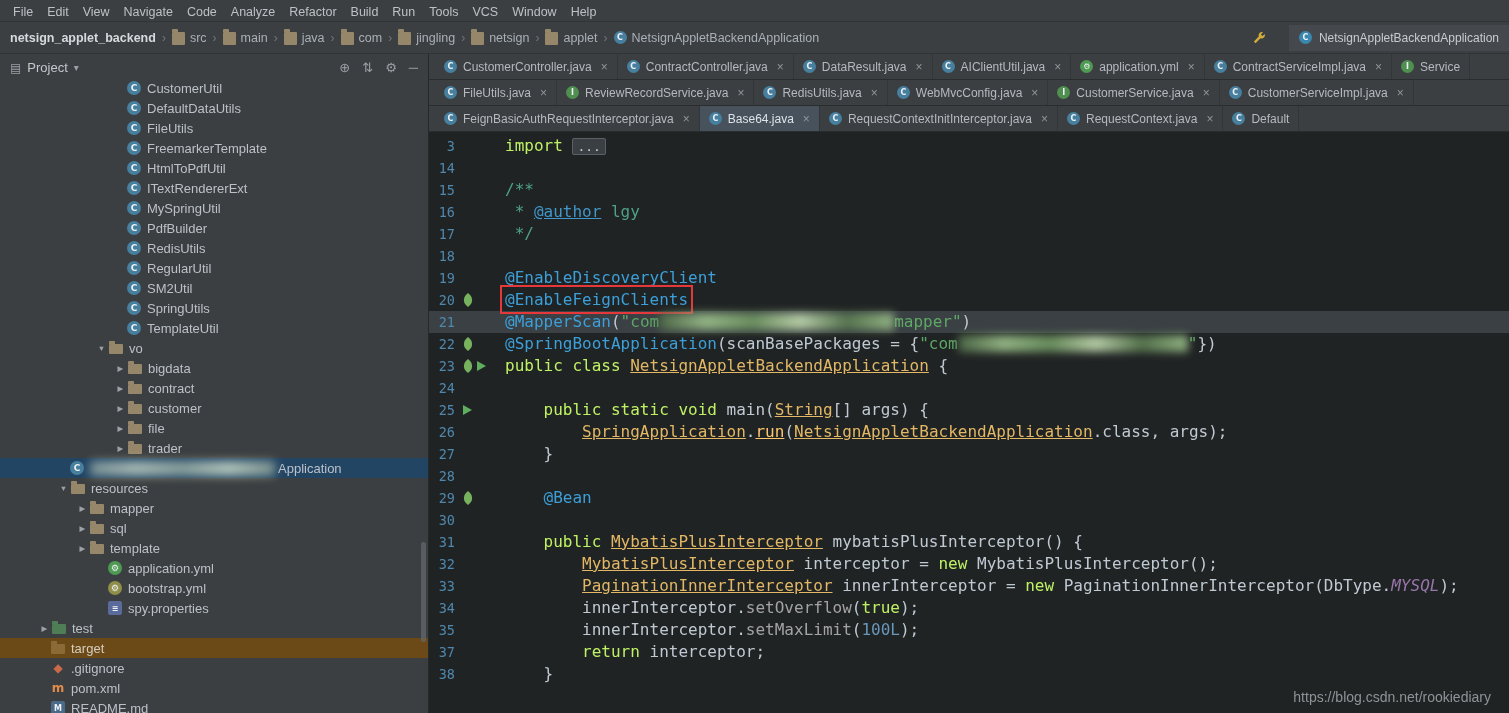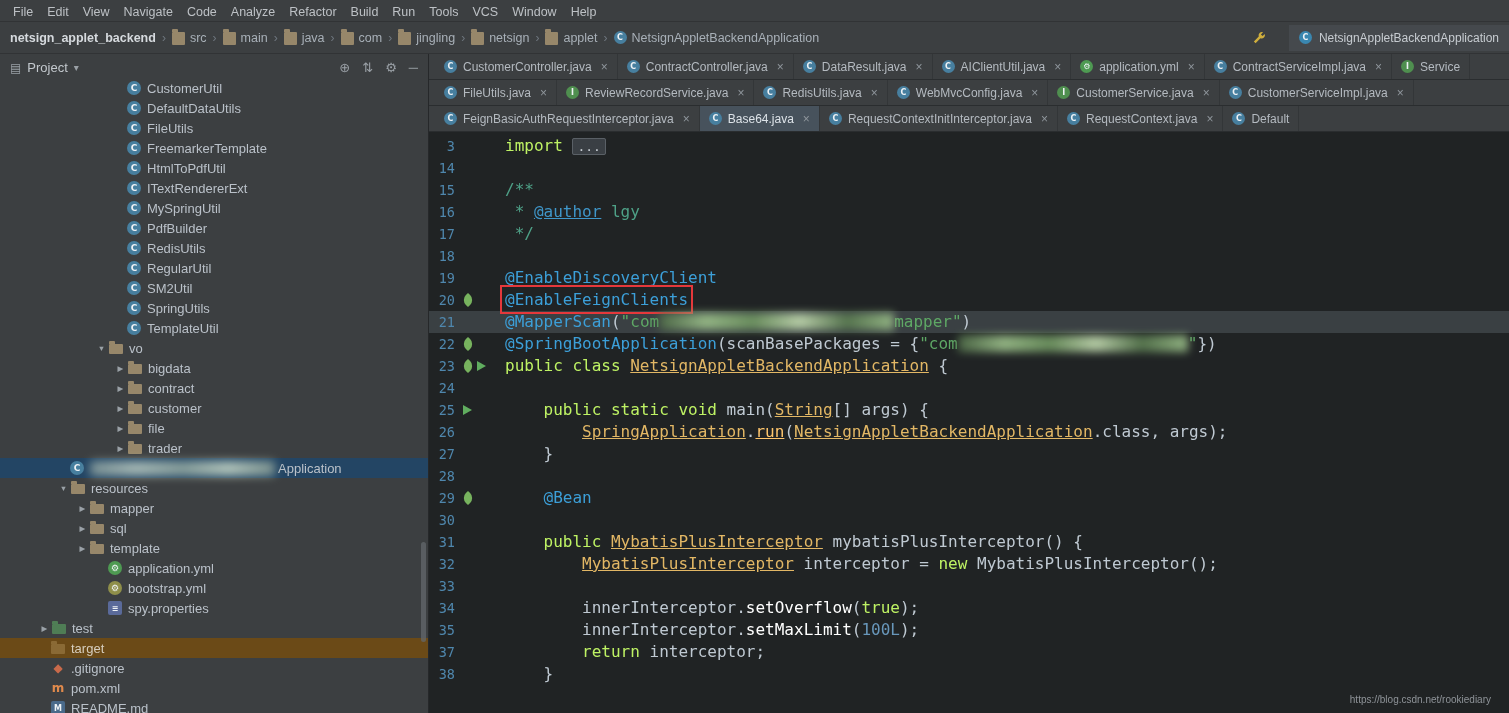--- a/index.html
+++ b/index.html
@@ -80,32 +80,32 @@
   .ctext{white-space:pre;font-size:16px;color:#bfc9d2}
 
   
   .c-kw{color:#bef264}
   .c-ann{color:#3c9fd8}
   .c-str{color:#5ea765}
   .c-cmt{color:#4ea187}
   .c-tag{color:#3f96c9;text-decoration:underline}
   .c-pl{color:#bfc9d2}
   .c-clsu{color:#e2b765;text-decoration:underline}
-  .c-meth{color:#ffffff}
+  .c-meth{color:#a3a3a3}
   .c-methu{color:#ffc66d;text-decoration:underline}
   .c-num{color:#6897bb}
   .c-fld{color:#9876aa;font-style:italic}
   .c-fold{background:#3a3f44;border:1px solid #5a6066;color:#c6ccd2;border-radius:2px;
     padding:0 4px;font-size:13px}
   .boxed{outline:2px solid #e5383b;outline-offset:3px}
   .c-blur{display:inline-block;height:17px;vertical-align:-3px;border-radius:2px;
     background:linear-gradient(90deg,#4e6b47,#9cc08b,#6f9661,#c2dab0,#597a50,#9cc08b);
     filter:blur(4px);opacity:.9}
 
-  #watermark{position:absolute;right:18px;bottom:8px;color:#8e9398;font-size:10px;
+  #watermark{position:absolute;right:18px;bottom:8px;color:#8e9398;font-size:14px;
     font-family:"Liberation Sans",sans-serif}
 </style>
 </head>
 <body>
 
 <div id="app">
 
   <div id="menubar">
     <span id="menu-items"><span class="menu-item">File</span><span class="menu-item">Edit</span><span class="menu-item">View</span><span class="menu-item">Navigate</span><span class="menu-item">Code</span><span class="menu-item">Analyze</span><span class="menu-item">Refactor</span><span class="menu-item">Build</span><span class="menu-item">Run</span><span class="menu-item">Tools</span><span class="menu-item">VCS</span><span class="menu-item">Window</span><span class="menu-item">Help</span></span>
   </div>
@@ -528,20 +528,21 @@
             <span class="ctext"><span class="c-pl">    </span><span class="c-kw">public </span><span class="c-clsu">MybatisPlusInterceptor</span><span class="c-pl"> mybatisPlusInterceptor() {</span></span>
           </div>
           <div class="code-line">
             <span class="ln">32</span>
             <span class="gicons"></span>
             <span class="ctext"><span class="c-pl">        </span><span class="c-clsu">MybatisPlusInterceptor</span><span class="c-pl"> interceptor = </span><span class="c-kw">new</span><span class="c-pl"> MybatisPlusInterceptor();</span></span>
           </div>
           <div class="code-line">
             <span class="ln">33</span>
             <span class="gicons"></span>
+            <span class="ctext"><span class="c-pl">        </span><span class="c-clsu">PaginationInnerInterceptor</span><span class="c-pl"> innerInterceptor = </span><span class="c-kw">new</span><span class="c-pl"> PaginationInnerInterceptor(DbType.</span><span class="c-fld">MYSQL</span><span class="c-pl">);</span></span>
           </div>
           <div class="code-line">
             <span class="ln">34</span>
             <span class="gicons"></span>
             <span class="ctext"><span class="c-pl">        innerInterceptor.</span><span class="c-meth">setOverflow</span><span class="c-pl">(</span><span class="c-kw">true</span><span class="c-pl">);</span></span>
           </div>
           <div class="code-line">
             <span class="ln">35</span>
             <span class="gicons"></span>
             <span class="ctext"><span class="c-pl">        innerInterceptor.</span><span class="c-meth">setMaxLimit</span><span class="c-pl">(</span><span class="c-num">100L</span><span class="c-pl">);</span></span>

